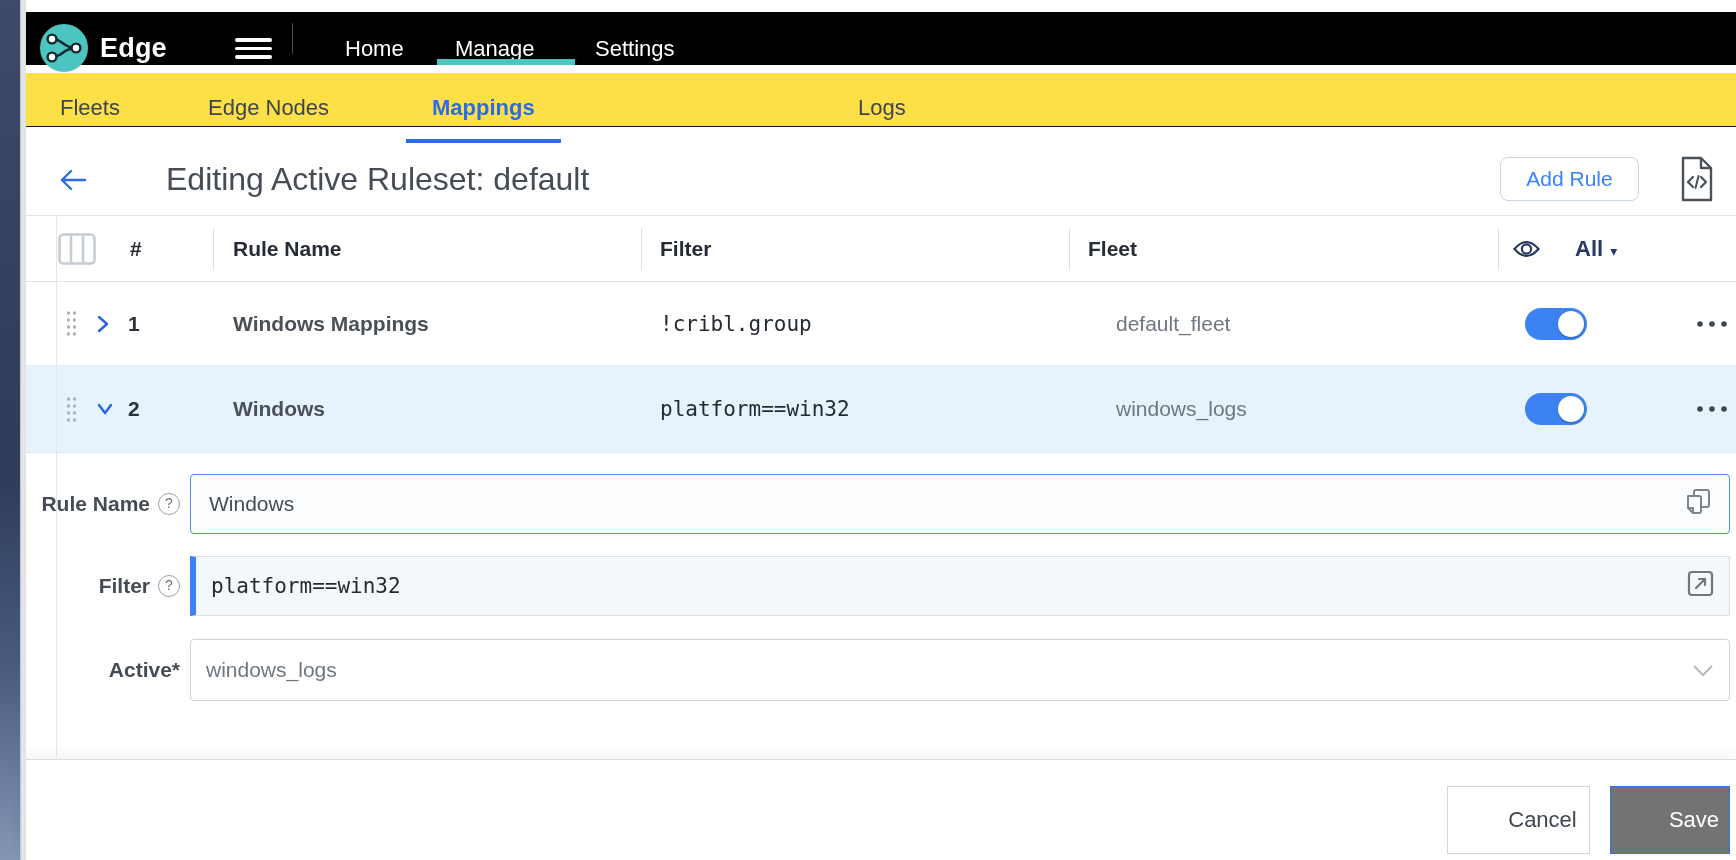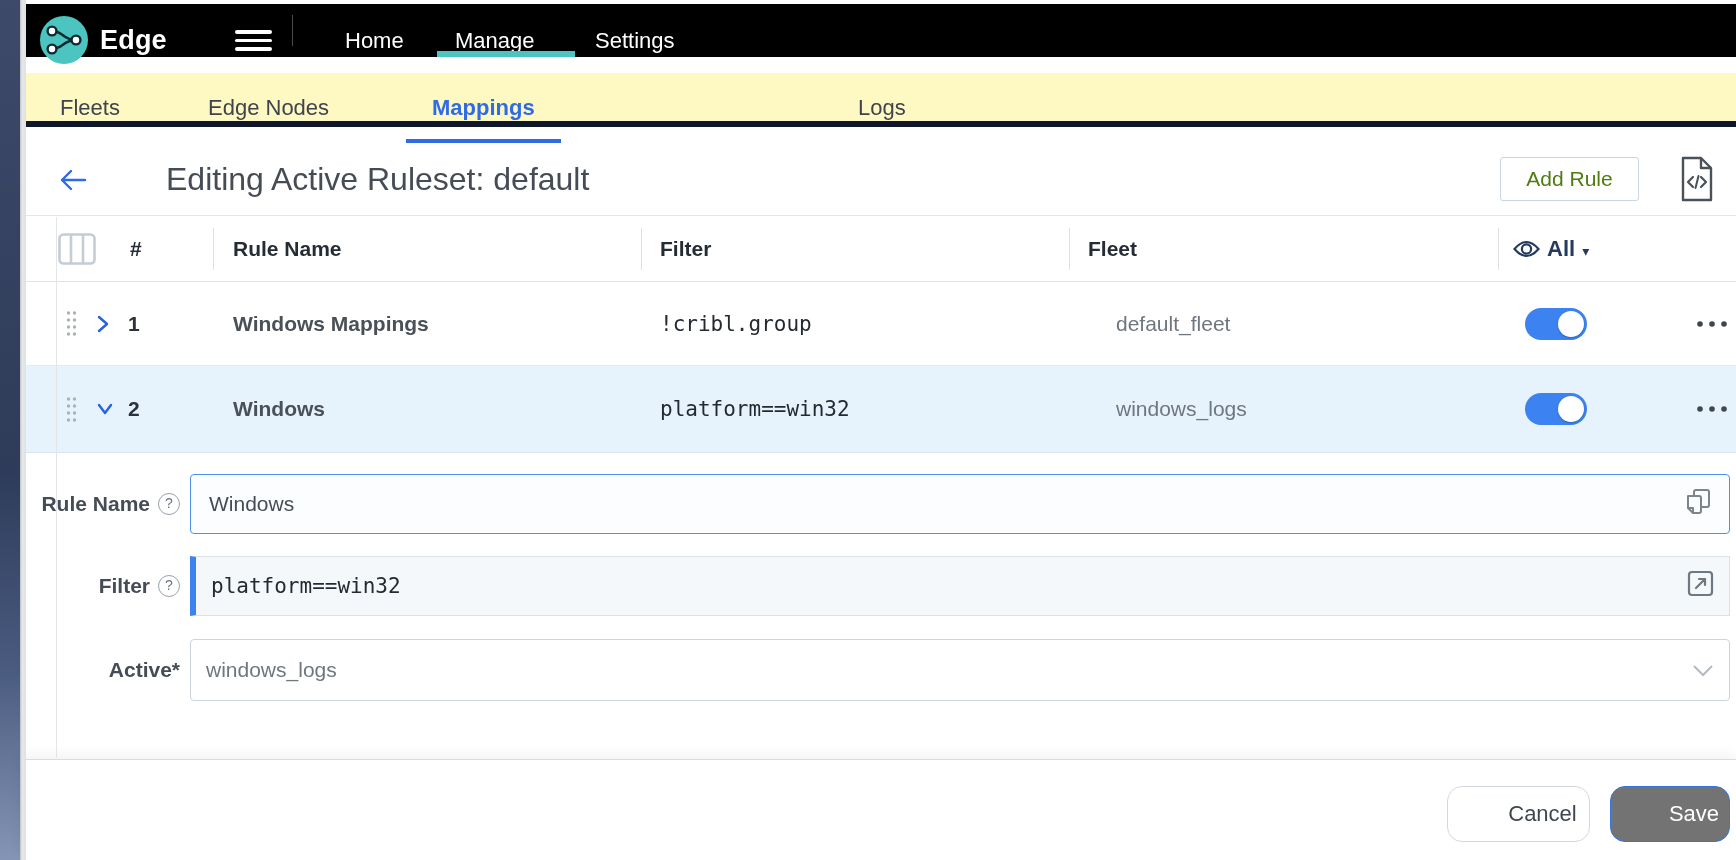--- a/index.html
+++ b/index.html
@@ -6,59 +6,59 @@
   html,body { width:1736px; height:860px; overflow:hidden; font-family:"Liberation Sans", sans-serif; }
 
   .wallpaper { position:absolute; left:0; top:0; width:1736px; height:860px;
     background:linear-gradient(180deg,#3d4a69 0%,#33415f 35%,#2e3c5a 55%,#4a5b80 78%,#8495b5 100%); }
 
   .window { position:absolute; left:20px; top:0; width:1716px; height:860px; background:#fff; }
   .gutter { position:absolute; left:0; top:0; bottom:0; width:6px;
     background:linear-gradient(90deg,#b9bec4 0,#e6e8ea 2px,#dfe2e5 6px); z-index:40; }
 
   
-  .topbar { position:absolute; left:0; top:4px; width:100%; height:53px; background:#000; }
+  .topbar { position:absolute; left:0; top:12px; width:100%; height:53px; background:#000; }
   .logo { position:absolute; left:20px; top:12px; width:48px; height:48px; }
   .brand { position:absolute; left:80px; top:0; height:73px; line-height:73px;
     color:#fff; font-size:27px; font-weight:700; letter-spacing:.2px; }
   .hamburger { position:absolute; left:215px; top:26px; width:37px; height:21px; cursor:pointer; }
   .hamburger span { display:block; height:3.5px; background:#fff; border-radius:2px; margin-bottom:5px; }
   .topbar-divider { position:absolute; left:272px; top:11px; bottom:11px; width:1px; background:#4a4a4a; }
   .nav-item { position:absolute; top:0; height:73px; line-height:73px; padding:0 20px;
     color:#fff; font-size:22px; cursor:pointer; }
   .teal-underline { position:absolute; left:417px; bottom:0; width:138px; height:6px; background:#4cc4c0; }
 
   
-  .subtabs { position:absolute; left:0; top:73px; width:100%; height:54px; background:#fef9c3;
-    border-bottom:6px solid #0f172a; }
+  .subtabs { position:absolute; left:0; top:73px; width:100%; height:54px; background:#fde047;
+    border-bottom:1px solid #0f172a; }
   .subtab { position:absolute; top:0; height:70px; line-height:70px; padding:0 26px;
     font-size:22px; color:#3f444d; cursor:pointer; }
   .subtab.active { color:#2e6be5; font-weight:600; border-bottom:4px solid #2e6be5; }
 
   
   .rulesetbar { position:absolute; left:0; top:143px; width:100%; height:73px; background:#fff;
     border-bottom:1px solid #e2e5e9; }
   .back-btn { position:absolute; left:38px; top:24px; width:30px; height:26px; cursor:pointer; }
   .ruleset-title { position:absolute; left:146px; top:0; height:73px; line-height:73px;
     font-size:32px; color:#454c56; }
   .add-rule-btn { position:absolute; left:1480px; top:14px; width:139px; height:44px;
-    background:#fff; border:1px solid #c9d5e3; border-radius:3px; color:#4d7c0f;
+    background:#fff; border:1px solid #c9d5e3; border-radius:8px; color:#3b82f6;
     font-size:21px; font-family:"Liberation Sans",sans-serif; cursor:pointer; }
   .code-btn { position:absolute; left:1660px; top:13px; width:34px; height:46px; cursor:pointer; }
 
   
   .thead { position:absolute; left:0; top:216px; width:100%; height:66px; background:#fff;
     border-bottom:1px solid #dfe2e6; }
   .th { position:absolute; top:0; height:66px; line-height:66px; font-size:21px;
     font-weight:700; color:#262c35; }
   .col-divider { position:absolute; top:12px; width:1px; height:42px; background:#dde1e5; }
   .cols-icon { position:absolute; left:38px; top:17px; cursor:pointer; }
   .visibility { position:absolute; left:1493px; top:0; height:66px; display:flex;
     align-items:center; gap:7px; cursor:pointer; color:#243a5e; }
-  .visibility .vis-label { font-size:22px; font-weight:700; }
+  .visibility .vis-label { font-size:22px; font-weight:700;margin-left:28px; }
   .visibility .vis-caret { font-size:14px; padding-top:3px; }
 
   .trow { position:absolute; left:0; width:100%; }
   .row1 { top:282px; height:84px; background:#fff; border-bottom:1px solid #e7eaee; }
   .row2 { top:366px; height:86px; background:#e7f3fc; }
   .cell { position:absolute; top:0; height:100%; display:flex; align-items:center; }
   .drag { left:46px; cursor:grab; }
   .chev { left:76px; cursor:pointer; }
   .rownum { left:108px; font-size:21px; font-weight:700; color:#2b323c; }
   .rowname { left:213px; font-size:21px; font-weight:600; color:#4a5058; }
@@ -91,21 +91,21 @@
   .filter-input { background:#f5f8fa; border:1px solid #dbe1e7; border-left:6px solid #3c83f1;
     padding:0 15px; font-family:"DejaVu Sans Mono",monospace; font-size:21px; color:#232a31; cursor:text; }
   .fleet-select { background:#fff; border:1px solid #ccd3da; border-radius:4px;
     padding:0 15px; font-size:21px; color:#6e767f; cursor:pointer; }
   .field .grow { flex:1; }
   .field-icon { flex:0 0 auto; margin-left:12px; cursor:pointer; }
 
   
   .footer { position:absolute; left:0; top:759px; width:100%; height:101px; background:#fff;
     border-top:1px solid #d8dce1; box-shadow:0 -5px 12px rgba(30,40,55,.05); }
-  .btn { position:absolute; top:26px; height:56px; border-radius:15px; font-size:22px;
+  .btn { position:absolute; top:26px; height:68px; border-radius:0; font-size:22px;
     font-family:"Liberation Sans",sans-serif; cursor:pointer;padding-left:48px; }
   .cancel-btn { left:1427px; width:143px; background:#fff; border:1px solid #d3d8de; color:#3f4650; }
   .save-btn { left:1590px; width:120px; background:#737373; border:1px solid #3574e3; color:#fff; }
 </style>
 </head>
 <body>
 
 <div class="wallpaper"></div>
 
 <div class="window">

